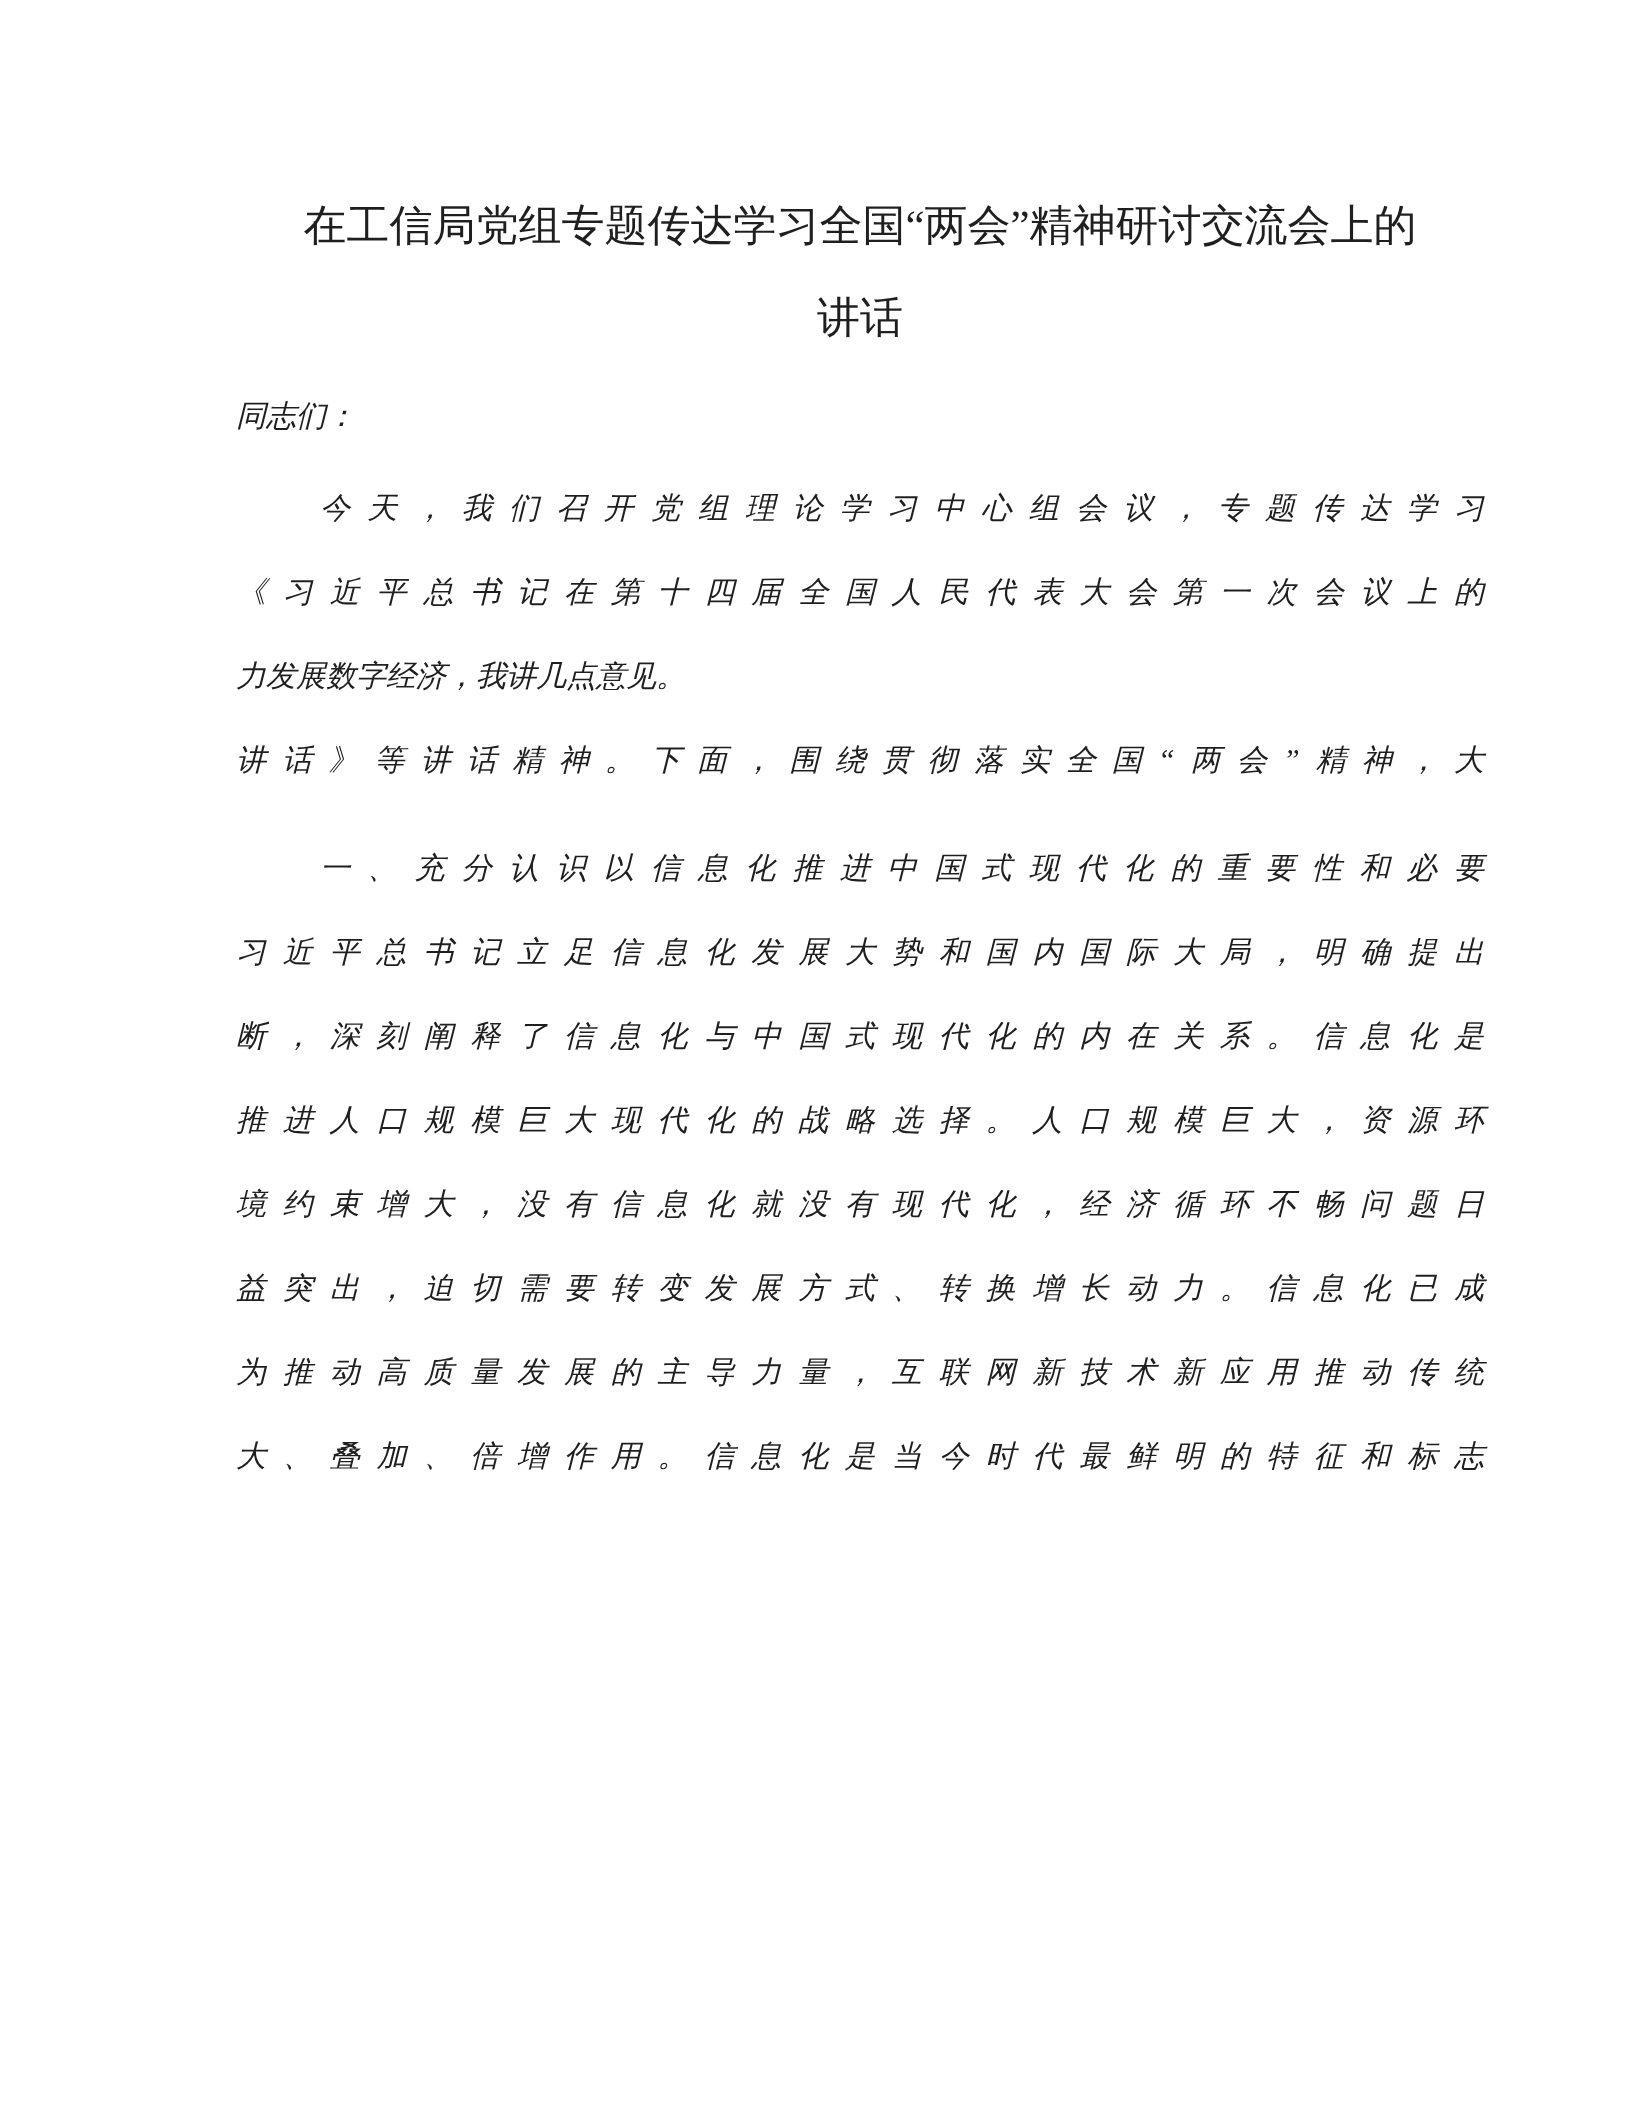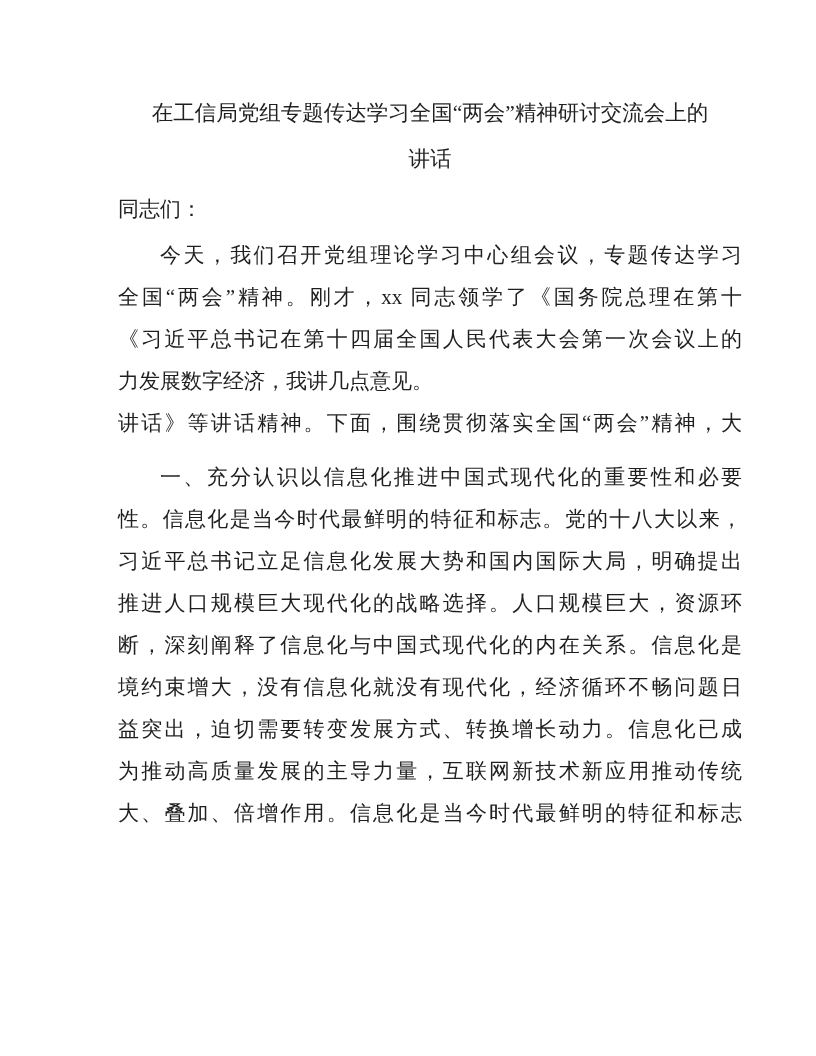--- a/index.html
+++ b/index.html
@@ -23,25 +23,26 @@
     font-weight: normal;
   }
   .title-line {
     font-size: 21.5px;
     line-height: 46px;
     text-align: center;
     white-space: nowrap;
   }
   .doc-line {
     margin: 0;
-    font-size: 21px;
+    font-size: 15px;
     line-height: 42px;
     text-align: justify;
     text-align-last: justify;
     text-justify: inter-character;
+    font-style: italic;
   }
   .salutation {
     margin-top: 6px;
     text-align-last: left;
   }
   .paragraph { margin: 0; }
   .para-1 { margin-top: 4px; }
   .para-2 { margin-top: 12px; }
   .first-line { text-indent: 42px; }
   .flush-left { text-align-last: left; }
@@ -53,31 +54,29 @@
 
   <h1 class="doc-title">
     <div class="title-line">在工信局党组专题传达学习全国“两会”精神研讨交流会上的</div>
     <div class="title-line">讲话</div>
   </h1>
 
   <p class="doc-line salutation">同志们：</p>
 
   <div class="paragraph para-1">
     <p class="doc-line first-line">今天，我们召开党组理论学习中心组会议，专题传达学习</p>
-    <p class="doc-line">全国“两会”精神。刚才，xx 同志领学了《国务院总理在第十</p>
     <p class="doc-line">《习近平总书记在第十四届全国人民代表大会第一次会议上的</p>
     <p class="doc-line flush-left">力发展数字经济，我讲几点意见。</p>
     <p class="doc-line">讲话》等讲话精神。下面，围绕贯彻落实全国“两会”精神，大</p>
   </div>
 
   <div class="paragraph para-2">
     <p class="doc-line first-line">一、充分认识以信息化推进中国式现代化的重要性和必要</p>
-    <p class="doc-line">性。信息化是当今时代最鲜明的特征和标志。党的十八大以来，</p>
     <p class="doc-line">习近平总书记立足信息化发展大势和国内国际大局，明确提出</p>
+    <p class="doc-line">断，深刻阐释了信息化与中国式现代化的内在关系。信息化是</p>
     <p class="doc-line">推进人口规模巨大现代化的战略选择。人口规模巨大，资源环</p>
-    <p class="doc-line">断，深刻阐释了信息化与中国式现代化的内在关系。信息化是</p>
     <p class="doc-line">境约束增大，没有信息化就没有现代化，经济循环不畅问题日</p>
     <p class="doc-line">益突出，迫切需要转变发展方式、转换增长动力。信息化已成</p>
     <p class="doc-line">为推动高质量发展的主导力量，互联网新技术新应用推动传统</p>
     <p class="doc-line">大、叠加、倍增作用。信息化是当今时代最鲜明的特征和标志</p>
   </div>
 
 </div>
 
 </body></html>

